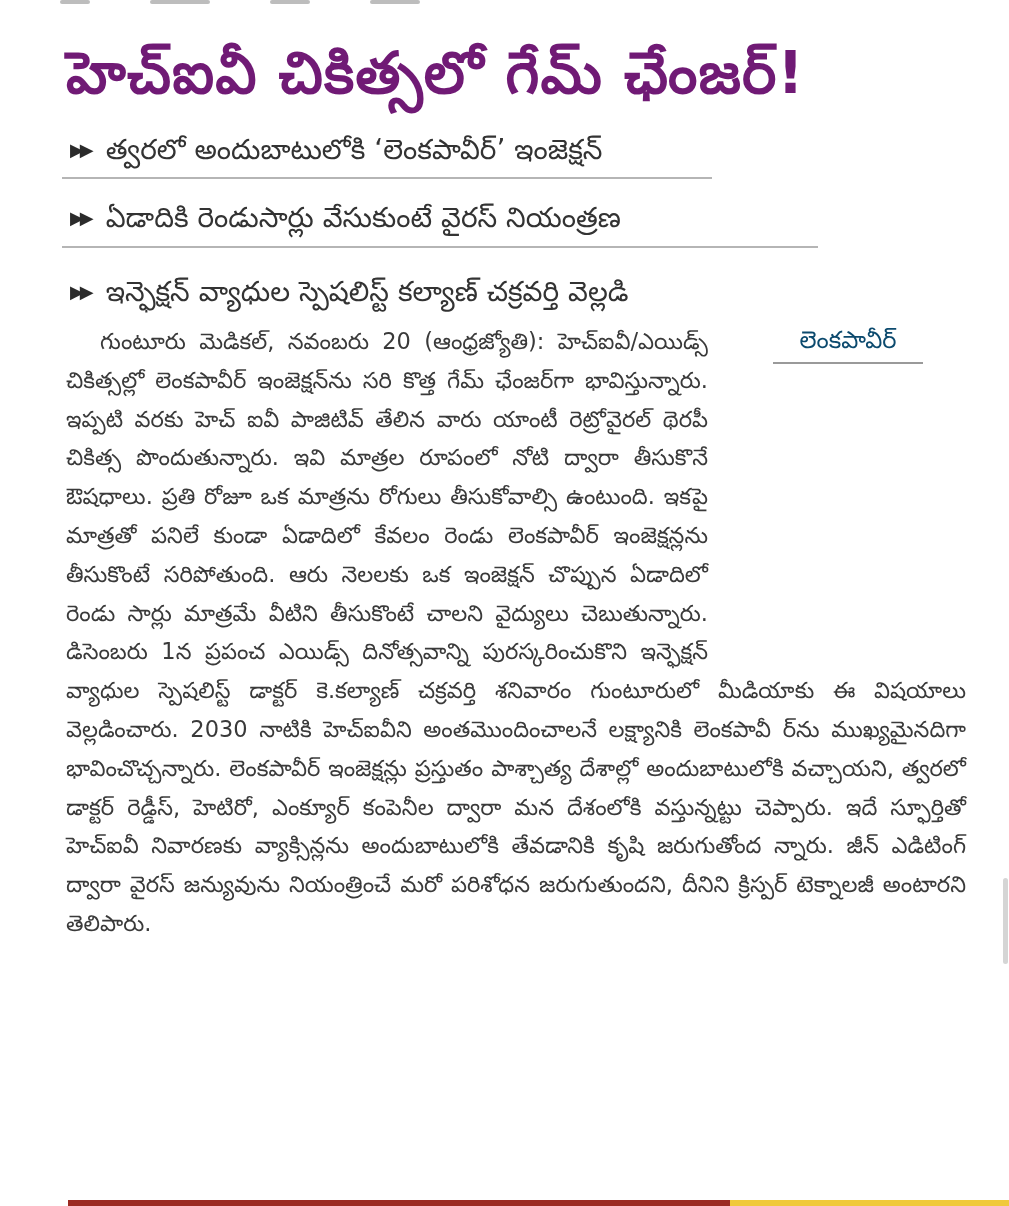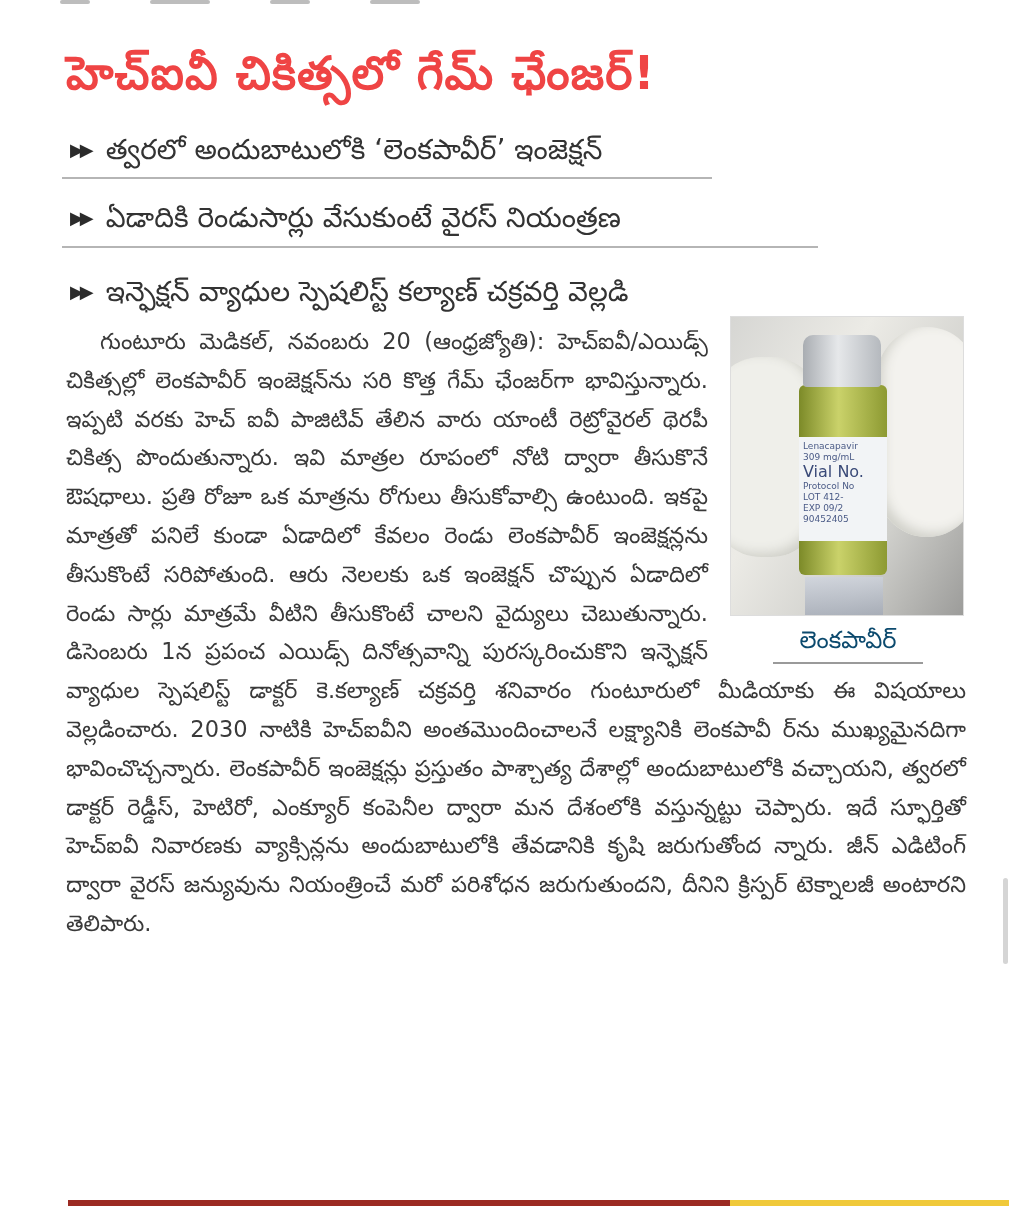--- a/index.html
+++ b/index.html
@@ -30,23 +30,23 @@
       background: #bdbdbd;
       border-radius: 2px;
     }
     .headline {
       position: absolute;
       left: 66px;
       top: 38px;
       margin: 0;
       font-family: "DejaVu Sans", sans-serif;
       font-weight: bold;
-      font-size: 46px;
+      font-size: 58px;
       line-height: 70px;
-      color: #ef4444;
+      color: #701a75;
       letter-spacing: 1px;
       white-space: nowrap;
     }
     .subhead {
       position: absolute;
       left: 70px;
       display: flex;
       align-items: center;
       white-space: nowrap;
       font-size: 28px;
@@ -207,36 +207,20 @@
 </div>
 <div class="rule rule2"></div>
 
 <div class="subhead sub3">
   <span class="bullet">▶▶</span>
   <span>ఇన్ఫెక్షన్ వ్యాధుల స్పెషలిస్ట్ కల్యాణ్ చక్రవర్తి వెల్లడి</span>
 </div>
 
 <div class="body-text">
   <div class="float-box">
-    <div class="photo" title="Lenacapavir injection vial held in gloved fingers">
-      <div class="glove-l"></div>
-      <div class="glove-r"></div>
-      <div class="vial-body"></div>
-      <div class="vial-cap"></div>
-      <div class="vial-label">
-        <div>Lenacapavir</div>
-        <div>309 mg/mL</div>
-        <div class="big">Vial No.</div>
-        <div>Protocol No</div>
-        <div>LOT 412-</div>
-        <div>EXP 09/2</div>
-        <div>90452405</div>
-      </div>
-      <div class="reflection"></div>
-    </div>
     <div class="caption">లెంకపావీర్</div>
     <div class="caption-rule"></div>
   </div>
   <span style="padding-left:34px">గుంటూరు మెడికల్, నవంబరు 20 (ఆంధ్రజ్యోతి):</span>
   <span>హెచ్ఐవీ/ఎయిడ్స్ చికిత్సల్లో లెంకపావీర్ ఇంజెక్షన్‌ను సరి కొత్త గేమ్ ఛేంజర్‌గా భావిస్తున్నారు. ఇప్పటి వరకు హెచ్ ఐవీ పాజిటివ్ తేలిన వారు యాంటీ రెట్రోవైరల్ థెరపీ చికిత్స పొందుతున్నారు. ఇవి మాత్రల రూపంలో నోటి ద్వారా తీసుకొనే ఔషధాలు. ప్రతి రోజూ ఒక మాత్రను రోగులు తీసుకోవాల్సి ఉంటుంది. ఇకపై మాత్రతో పనిలే కుండా ఏడాదిలో కేవలం రెండు లెంకపావీర్ ఇంజెక్షన్లను తీసుకొంటే సరిపోతుంది. ఆరు నెలలకు ఒక ఇంజెక్షన్ చొప్పున ఏడాదిలో రెండు సార్లు మాత్రమే వీటిని తీసుకొంటే చాలని వైద్యులు చెబుతున్నారు. డిసెంబరు 1న ప్రపంచ ఎయిడ్స్ దినోత్సవాన్ని పురస్కరించుకొని ఇన్ఫెక్షన్ వ్యాధుల స్పెషలిస్ట్ డాక్టర్ కె.కల్యాణ్ చక్రవర్తి శనివారం గుంటూరులో మీడియాకు ఈ విషయాలు వెల్లడించారు. 2030 నాటికి హెచ్ఐవీని అంతమొందించాలనే లక్ష్యానికి లెంకపావీ ర్‌ను ముఖ్యమైనదిగా భావించొచ్చన్నారు. లెంకపావీర్ ఇంజెక్షన్లు ప్రస్తుతం పాశ్చాత్య దేశాల్లో అందుబాటులోకి వచ్చాయని, త్వరలో డాక్టర్ రెడ్డీస్, హెటిరో, ఎంక్యూర్ కంపెనీల ద్వారా మన దేశంలోకి వస్తున్నట్టు చెప్పారు. ఇదే స్ఫూర్తితో హెచ్ఐవీ నివారణకు వ్యాక్సిన్లను అందుబాటులోకి తేవడానికి కృషి జరుగుతోంద న్నారు. జీన్ ఎడిటింగ్ ద్వారా వైరస్ జన్యువును నియంత్రించే మరో పరిశోధన జరుగుతుందని, దీనిని క్రిస్పర్ టెక్నాలజీ అంటారని తెలిపారు.</span>
 </div>
 
 <div class="scrollbar"></div>
 
 <div class="bottom-bar">

